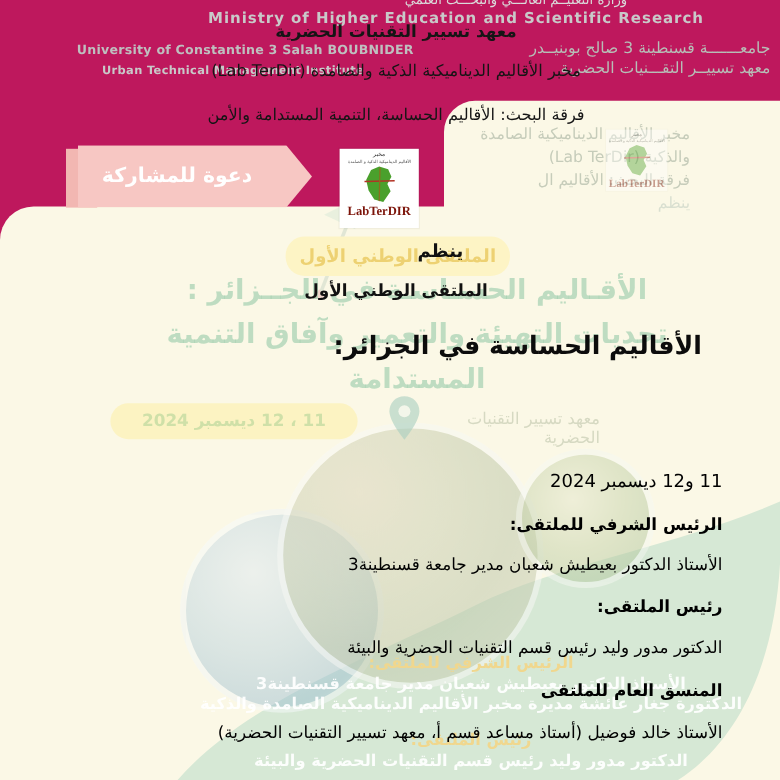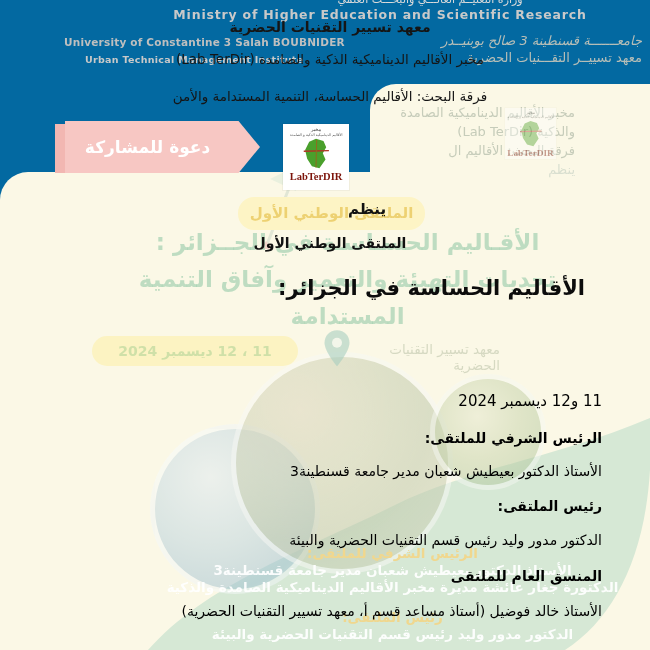--- a/index.html
+++ b/index.html
@@ -1,18 +1,18 @@
 <!DOCTYPE html>
 <html lang="ar"><head>
 <meta charset="utf-8">
 <style>
   html,body{margin:0;padding:0;background:#e9e9e9;}
   #stage{
     position:relative;width:650px;height:650px;overflow:hidden;
-    background:#0369a1;
+    background:#be185d;
     font-family:"DejaVu Sans",sans-serif;
     direction:rtl;
   }
   .abs{position:absolute;}
   .ltr{direction:ltr;}
   .ctr{text-align:center;}
   .rt{text-align:right;}
 
   
   .cream-main{left:0;top:172px;width:650px;height:478px;background:#fbf8e6;border-radius:28px 0 0 0;z-index:0;}
@@ -27,21 +27,21 @@
     background:
       radial-gradient(circle at 30% 25%,rgba(222,215,190,.9) 0%,rgba(205,210,180,.7) 35%,rgba(190,200,170,.8) 60%,rgba(215,214,190,.9) 100%),
       radial-gradient(circle at 70% 65%,#cfd2b8 0%,#c3cbb0 60%,#d6d8c0 100%);}
   .circle-right{left:430px;top:374px;width:106px;height:106px;opacity:.5;
     background:radial-gradient(circle at 40% 35%,#e4e7cc 0%,#c6d3ab 45%,#b1c79d 80%,#d2dcba 100%);}
 
   
   .t-faintar{left:280px;top:-7px;width:300px;font-size:11px;color:#dadada;z-index:3;}
   .t-min-en{left:120px;top:7px;width:520px;font-size:12.5px;font-weight:600;letter-spacing:.8px;color:#c9c9c9;z-index:3;}
   .t-uni-en{left:64px;top:36px;font-size:10.5px;font-weight:bold;letter-spacing:.2px;color:#bfbfbf;z-index:3;}
-  .t-uni-ar{right:8px;top:33px;font-size:13px;color:#b7beb7;z-index:3;font-style:italic;}
+  .t-uni-ar{right:8px;top:33px;font-size:13px;color:#b7beb7;z-index:3;}
   .t-urb-en{left:85px;top:54px;font-size:9.5px;font-weight:bold;letter-spacing:.3px;color:#c9c9c9;z-index:3;}
   .t-urb-ar{right:8px;top:50px;font-size:13px;color:#b7beb7;z-index:3;}
 
   
   .t-inst{left:95px;top:19px;width:470px;font-size:14px;font-weight:600;color:#151515;z-index:5;}
   .t-lab{left:95px;top:51px;width:470px;font-size:13.5px;font-weight:500;color:#151515;z-index:5;}
   .t-team{left:95px;top:88px;width:470px;font-size:13.5px;font-weight:500;color:#151515;z-index:5;}
 
   
   .ribbon{left:55px;top:121px;width:205px;height:52px;z-index:3;}

